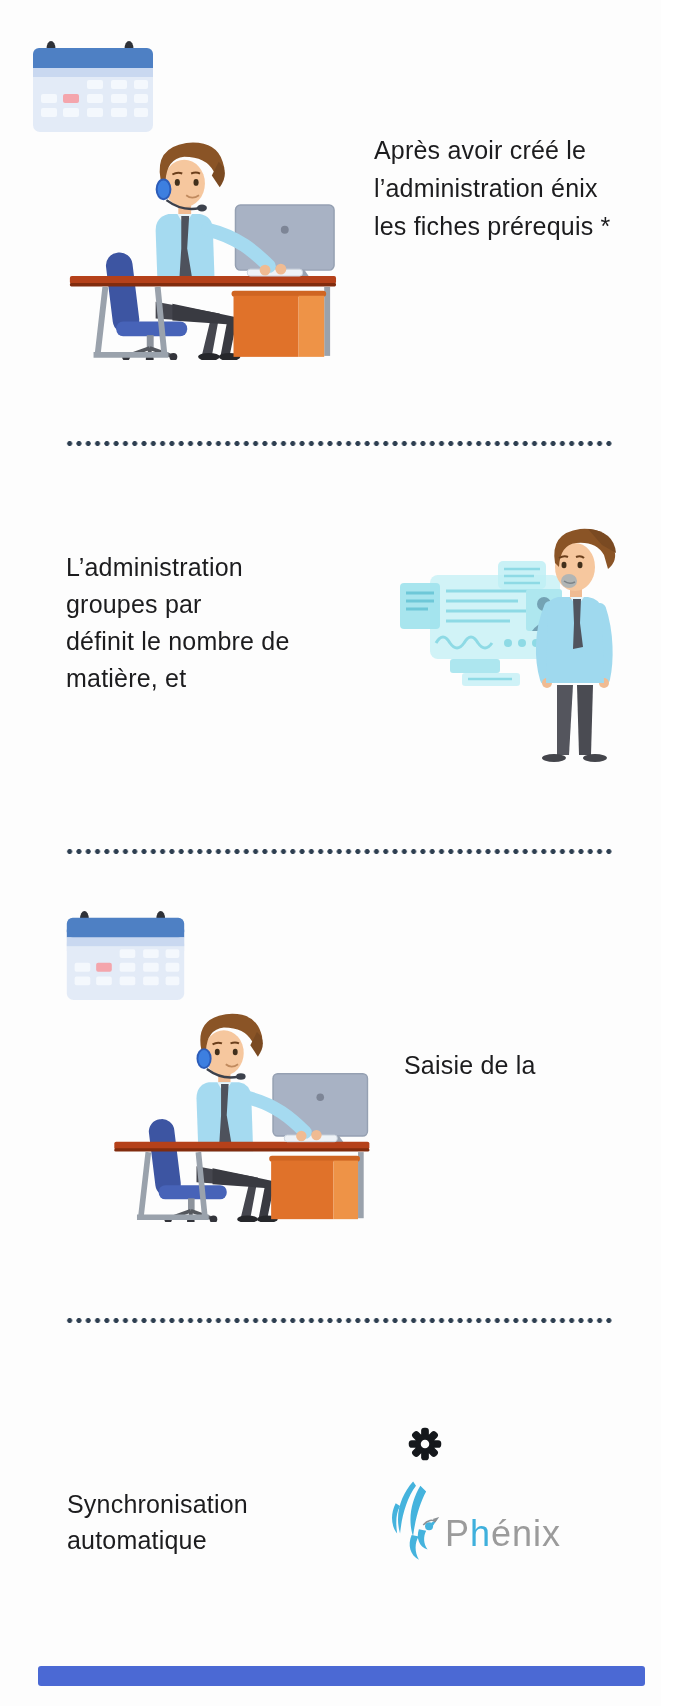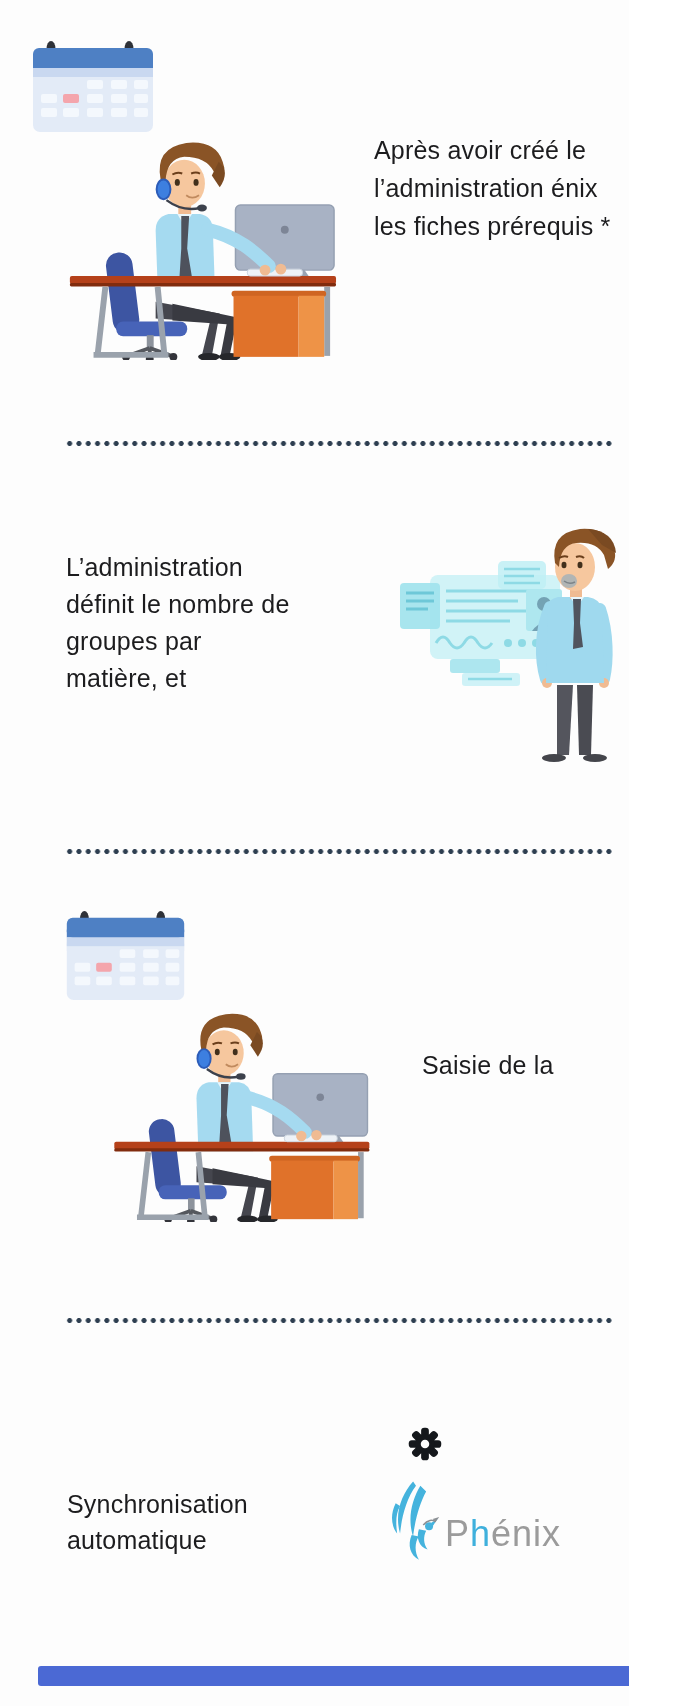--- a/index.html
+++ b/index.html
@@ -1,17 +1,17 @@
 <!DOCTYPE html>
 <html><head>
 <meta charset="utf-8">
 <style>
   html,body{margin:0;padding:0;background:#fff;}
   .canvas{position:relative;width:629px;height:1706px;background:#fdfdfd;overflow:hidden;
-          font-family:"Liberation Sans",sans-serif;}
+          font-family:"Liberation Sans",sans-serif;padding-left:32px;}
   .abs{position:absolute;}
   .txt{position:absolute;color:#1c1c1e;font-size:25px;letter-spacing:.2px;}
   .txt div{white-space:nowrap;}
   .divider{position:absolute;left:65px;width:547px;height:5px;
            background-image:radial-gradient(circle,#2d3e50 2.2px,transparent 2.8px);
            background-size:9.3px 5px;background-repeat:repeat-x;}
   .wordmark{position:absolute;font-size:36px;font-weight:400;letter-spacing:1px;color:#9b9b9b;line-height:52px;}
   .wordmark .h{color:#3fb0dc;}
   .bottom-bar{position:absolute;left:38px;top:1666px;width:607px;height:20px;border-radius:3px;background:#4b69d4;}
   svg{display:block;}
@@ -180,37 +180,37 @@
   <div class="txt" style="left:374px;top:131px;line-height:38px">
     <div>Après avoir créé le</div>
     <div>l’administration énix</div>
     <div>les fiches prérequis *</div>
   </div>
 
   <div class="divider" style="top:441px"></div>
 
   <div class="txt" style="left:66px;top:549px;line-height:37px">
     <div>L’administration</div>
+    <div>groupes par</div>
     <div>définit le nombre de</div>
-    <div>groupes par</div>
     <div>matière, et</div>
   </div>
   <svg class="abs" style="left:392px;top:515px" width="230" height="250">
       <use href="#sym-standing-man"></use>
     </svg>
 
   <div class="divider" style="top:849px"></div>
 
   <svg class="abs" style="left:66px;top:910px" width="119" height="90">
       <use href="#sym-calendar"></use>
     </svg>
   <svg class="abs" style="left:100px;top:1000px" width="278" height="222">
       <use href="#sym-desk-scene"></use>
     </svg>
-  <div class="txt" style="left:422px;top:1046px;line-height:39px">
+  <div class="txt" style="left:404px;top:1046px;line-height:39px">
     <div>Saisie de la</div>
   </div>
 
   <div class="divider" style="top:1318px"></div>
 
   <svg class="abs" style="left:408px;top:1427px" width="34" height="34" viewBox="0 0 44 44">
     <g fill="#15181c">
       <rect x="17" y="1" width="10" height="42" rx="4"></rect>
       <rect x="17" y="1" width="10" height="42" rx="4" transform="rotate(45 22 22)"></rect>
       <rect x="17" y="1" width="10" height="42" rx="4" transform="rotate(90 22 22)"></rect>

